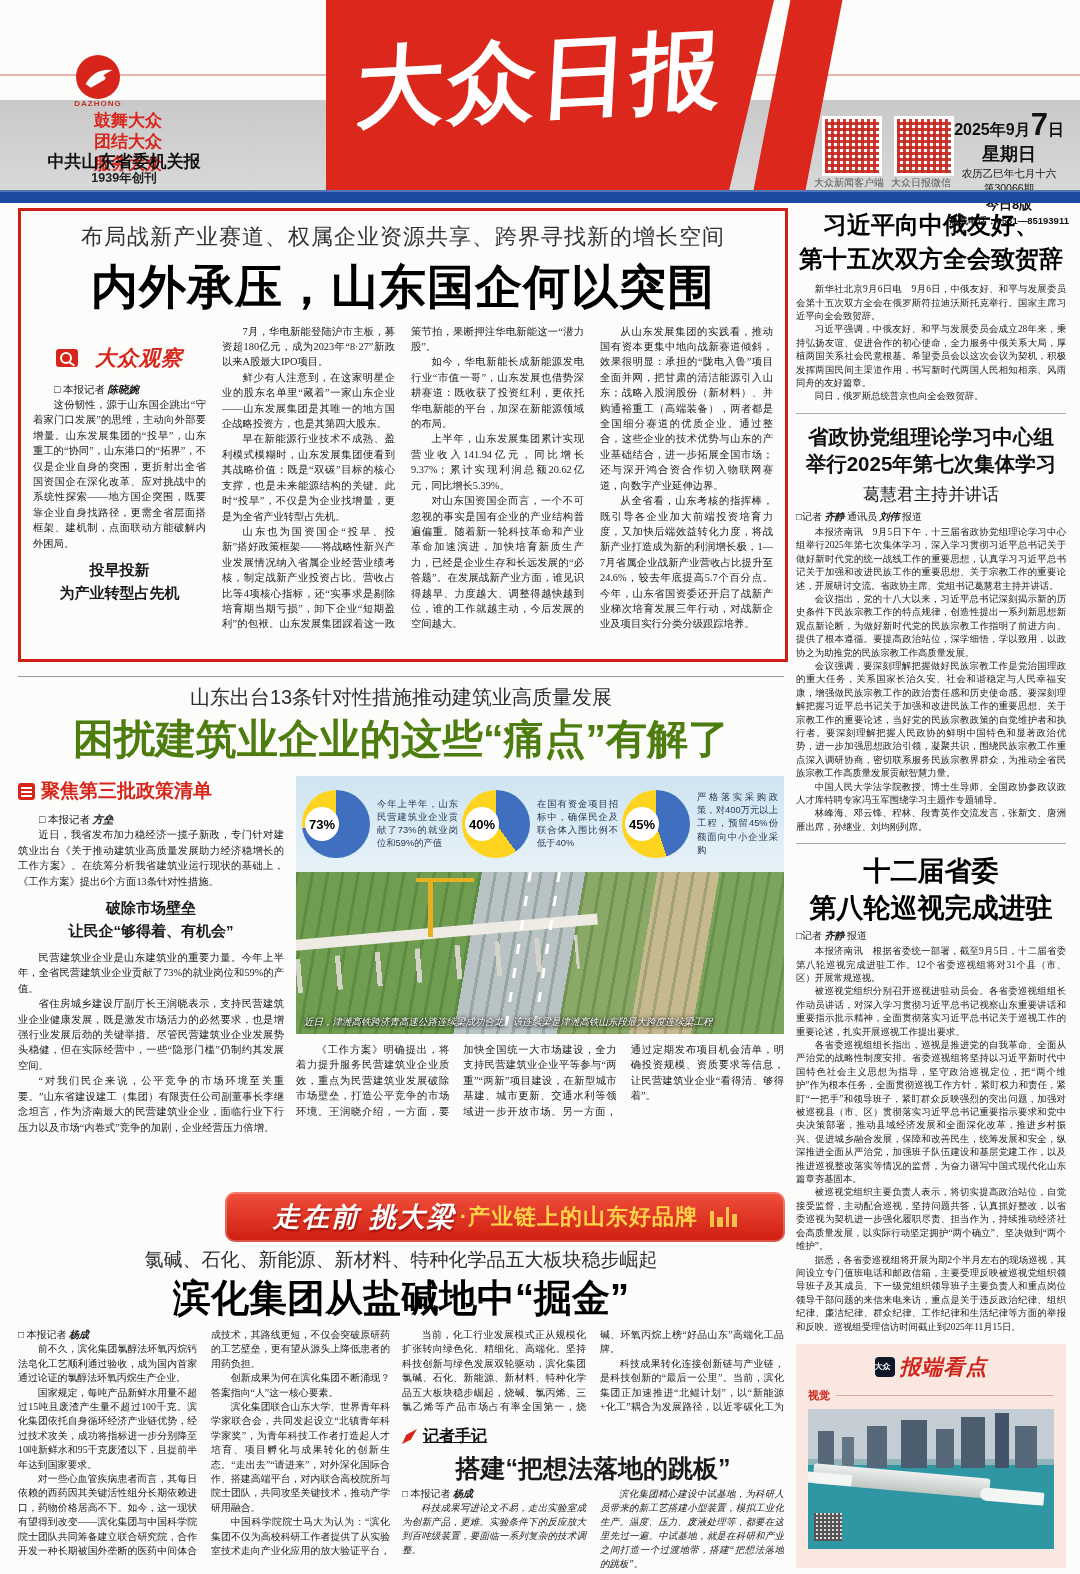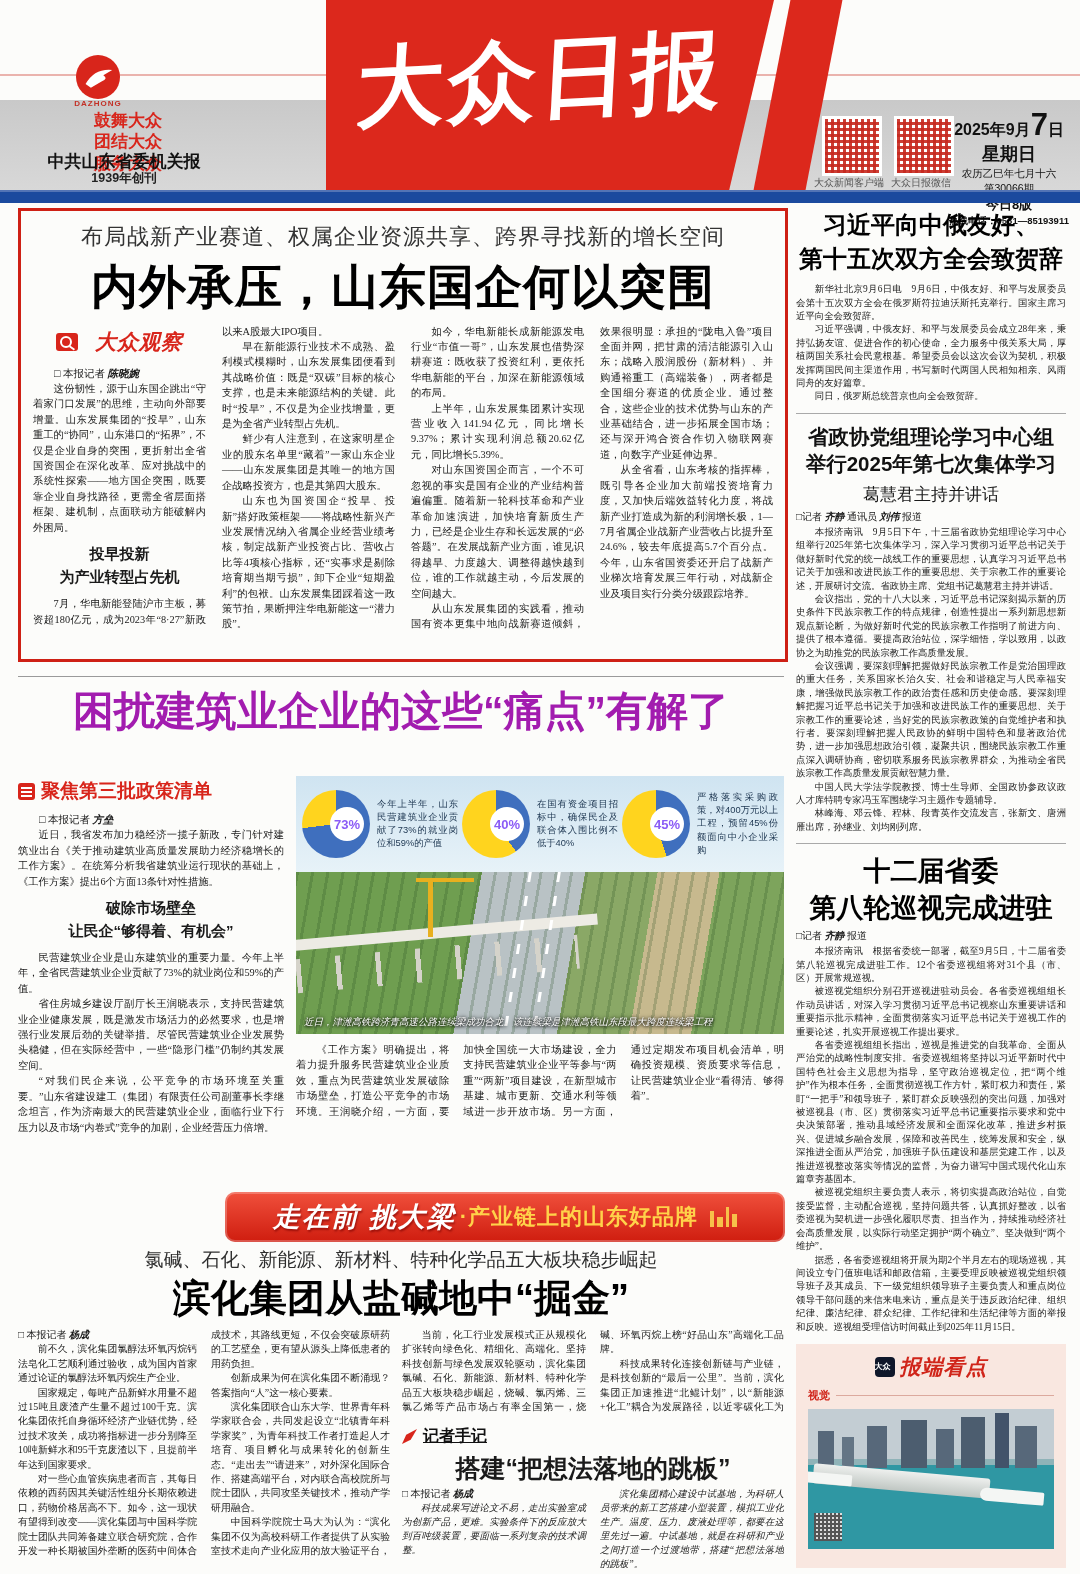--- a/index.html
+++ b/index.html
@@ -29,21 +29,21 @@
   .d3{font:10.5px/1.45 "Liberation Sans",sans-serif;}
   .d4{font:700 13px/1.4 "Liberation Sans",sans-serif;}
   .d5{font:700 9.5px/1.5 "Liberation Sans",sans-serif;}
   .bluebar{position:absolute;left:0;top:190px;width:1080px;height:11px;background:#1b4a9e;border-top:2px solid #5374b5;}
   
   .mainbox{position:absolute;left:18px;top:208px;width:740px;height:432px;border:3px solid #ce2015;padding:8px 12px;overflow:hidden;}
   .kicker{ text-align:center;font:22px/1.3 "Liberation Sans",sans-serif;color:#333;letter-spacing:1px;margin-top:4px;}
   .headline1{text-align:center;font:900 47px/1.15 "Liberation Sans",sans-serif;color:#000;letter-spacing:1px;margin:8px 0 10px;}
   .cols4{column-count:4;column-gap:16px;height:330px;font-size:10.3px;line-height:15.4px;text-align:justify;overflow:hidden;}
   .cols4 p,.colsflow p,.cols3 p,.cols2 p{margin:0;text-indent:2em;}
-  .obs-badge{display:flex;align-items:center;justify-content:center;gap:17px;margin:4px 0 10px;}
+  .obs-badge{display:flex;align-items:center;justify-content:center;gap:17px;margin:20px 0 10px;}
   .obs-icon{width:22px;height:18px;background:#d8251b;border-radius:3px;position:relative;flex:none;}
   .obs-icon::before{content:"";position:absolute;left:4px;top:3px;width:8px;height:8px;border:2px solid #fff;border-radius:50%;}
   .obs-icon::after{content:"";position:absolute;right:3px;bottom:2px;width:6px;height:2px;background:#fff;transform:rotate(35deg);}
   .obs-text{font:900 21px "Liberation Serif",serif;color:#d8251b;font-style:italic;letter-spacing:1px;}
   .byline{font-size:10.5px;margin:2px 0 8px;text-indent:0;}
   .byline .name{font-style:italic;font-weight:700;}
   .sub{break-inside:avoid;text-align:center;font:900 15px/1.5 "Liberation Sans",sans-serif;margin:8px 0;}
   
   .rightcol{position:absolute;left:796px;top:208px;width:270px;height:1360px;overflow:hidden;}
   .rc-hr{border:none;border-top:1px solid #a9a9a9;margin:9px 0;}
@@ -67,34 +67,34 @@
   .harbor{position:relative;width:100%;height:140px;overflow:hidden;background:linear-gradient(#c3cdd3 0 36%,#8fb3b8 36% 40%,#2f97a3 40% 100%);}
   .skyline i{position:absolute;background:#57687a;display:block;}
   .pier{position:absolute;left:2%;top:44%;width:72%;height:14%;background:linear-gradient(#eef0ee,#bfc6c2);transform:rotate(5deg);border-radius:3px;}
   .ship{position:absolute;background:#f4f6f4;border-radius:8px 2px 2px 8px;transform:rotate(5deg);}
   .qr-mini{position:absolute;left:6px;bottom:8px;width:28px;height:28px;background:#ddd;
       background-image:repeating-linear-gradient(0deg,#555 0 2px,transparent 2px 4px),repeating-linear-gradient(90deg,#555 0 2px,transparent 2px 4px);}
   
   .sep-line{position:absolute;left:18px;top:676px;width:766px;height:1px;background:#9a9a9a;}
   .construct{position:absolute;left:18px;top:682px;width:766px;height:506px;overflow:hidden;}
   .kicker2{text-align:center;font:20px/1.3 "Liberation Sans",sans-serif;color:#2e2e2e;margin-top:2px;}
-  .headline2{text-align:center;font:900 41px/1.15 "Liberation Sans",sans-serif;color:#a21caf;margin:6px 0 0;}
+  .headline2{text-align:center;font:900 41px/1.15 "Liberation Sans",sans-serif;color:#4d7c0f;margin:6px 0 0;}
   .c-left{position:absolute;left:0;top:94px;width:266px;height:410px;font-size:10.3px;line-height:15.4px;text-align:justify;overflow:hidden;}
   .c-left p{margin:0;text-indent:2em;}
   .focus-badge{display:flex;align-items:center;gap:6px;margin:2px 0 8px;}
   .focus-icon{width:17px;height:17px;background:#d8251b;border-radius:3px;position:relative;flex:none;}
   .focus-icon::before{content:"";position:absolute;left:3px;top:4px;width:11px;height:2px;background:#fff;box-shadow:0 4px 0 #fff,0 8px 0 #fff;}
   .focus-text{font:900 19px "Liberation Sans",sans-serif;color:#d8251b;}
   .sub3{text-align:center;font:900 15px/1.5 "Liberation Sans",sans-serif;margin:8px 0;}
   .figure{position:absolute;left:278px;top:94px;width:488px;height:258px;overflow:hidden;}
   .donut-strip{position:relative;height:96px;background:linear-gradient(#cfe4f1,#e7f2f8);display:flex;align-items:center;justify-content:space-around;padding:0 4px;}
   .dgroup{display:flex;align-items:center;gap:7px;width:156px;}
   .donut{position:relative;width:68px;height:68px;border-radius:50%;flex:none;}
-  .hole{position:absolute;left:28px;top:17px;width:34px;height:34px;border-radius:50%;background:#fff;
-        display:flex;align-items:center;justify-content:center;font:900 13px "Liberation Sans",sans-serif;color:#8b5cf6;}
+  .hole{position:absolute;left:3px;top:17px;width:34px;height:34px;border-radius:50%;background:#fff;
+        display:flex;align-items:center;justify-content:center;font:900 13px "Liberation Sans",sans-serif;color:#000000;}
   .dtext{font:9.3px/1.42 "Liberation Sans",sans-serif;color:#1c3550;text-align:justify;}
   .bridge{position:relative;height:162px;overflow:hidden;
       background:linear-gradient(100deg,#6f9e50 0 36%,#b9c2c5 36% 56%,#8aa866 56% 70%,#c7b98e 70% 82%,#7da45c 82%);font-style:italic;}
   .bridge::before{content:"";position:absolute;inset:0;background:repeating-linear-gradient(100deg,rgba(35,75,30,.22) 0 3px,transparent 3px 15px);}
   .deck{position:absolute;left:-2%;top:34%;width:64%;height:11px;background:#edebe4;transform:rotate(-5deg);box-shadow:0 16px 0 -7px #d8d5cc;}
   .piers{position:absolute;left:0;top:46%;width:58%;height:34px;background:repeating-linear-gradient(90deg,#d5d3ca 0 5px,transparent 5px 40px);transform:rotate(-5deg);}
   .crane{position:absolute;left:27%;top:4%;width:5px;height:36%;background:#e8b01f;}
   .crane::before{content:"";position:absolute;left:-12px;top:0;width:58px;height:4px;background:#e8b01f;}
   .lane{position:absolute;top:0;width:3px;height:100%;background:repeating-linear-gradient(#fff 0 10px,transparent 10px 24px);transform:skewX(-9deg);}
   .fig-caption{position:absolute;left:8px;right:8px;bottom:5px;color:#fff;font-size:9.5px;line-height:1.4;text-shadow:0 1px 3px #000,0 0 4px #000;}
@@ -174,22 +174,22 @@
         <span class="obs-icon"></span>
         <span class="obs-text">大众观察</span>
       </div>
       <p class="byline"><span>□ 本报记者</span> <i class="name">陈晓婉</i></p>
       <p>这份韧性，源于山东国企跳出“守着家门口发展”的思维，主动向外部要增量。山东发展集团的“投早”，山东重工的“协同”，山东港口的“拓界”，不仅是企业自身的突围，更折射出全省国资国企在深化改革、应对挑战中的系统性探索——地方国企突围，既要靠企业自身找路径，更需全省层面搭框架、建机制，点面联动方能破解内外困局。</p>
       <div class="sub">
           <div>投早投新</div>
           <div>为产业转型占先机</div>
         </div>
       <p>7月，华电新能登陆沪市主板，募资超180亿元，成为2023年“8·27”新政以来A股最大IPO项目。</p>
+      <p>鲜少有人注意到，在这家明星企业的股东名单里“藏着”一家山东企业——山东发展集团是其唯一的地方国企战略投资方，也是其第四大股东。</p>
       <p>早在新能源行业技术不成熟、盈利模式模糊时，山东发展集团便看到其战略价值：既是“双碳”目标的核心支撑，也是未来能源结构的关键。此时“投早”，不仅是为企业找增量，更是为全省产业转型占先机。</p>
-      <p>鲜少有人注意到，在这家明星企业的股东名单里“藏着”一家山东企业——山东发展集团是其唯一的地方国企战略投资方，也是其第四大股东。</p>
       <p>山东也为国资国企“投早、投新”搭好政策框架——将战略性新兴产业发展情况纳入省属企业经营业绩考核，制定战新产业投资占比、营收占比等4项核心指标，还“实事求是剔除培育期当期亏损”，卸下企业“短期盈利”的包袱。山东发展集团踩着这一政策节拍，果断押注华电新能这一“潜力股”。</p>
       <p>如今，华电新能长成新能源发电行业“市值一哥”，山东发展也借势深耕赛道：既收获了投资红利，更依托华电新能的平台，加深在新能源领域的布局。</p>
       <p>上半年，山东发展集团累计实现营业收入141.94亿元，同比增长9.37%；累计实现利润总额20.62亿元，同比增长5.39%。</p>
       <p>对山东国资国企而言，一个不可忽视的事实是国有企业的产业结构普遍偏重。随着新一轮科技革命和产业革命加速演进，加快培育新质生产力，已经是企业生存和长远发展的“必答题”。在发展战新产业方面，谁见识得越早、力度越大、调整得越快越到位，谁的工作就越主动，今后发展的空间越大。</p>
       <p>从山东发展集团的实践看，推动国有资本更集中地向战新赛道倾斜，效果很明显：承担的“陇电入鲁”项目全面并网，把甘肃的清洁能源引入山东；战略入股润股份（新材料）、并购通裕重工（高端装备），两者都是全国细分赛道的优质企业。通过整合，这些企业的技术优势与山东的产业基础结合，进一步拓展全国市场；还与深开鸿合资合作切入物联网赛道，向数字产业延伸边界。</p>
       <p>从全省看，山东考核的指挥棒，既引导各企业加大前端投资培育力度，又加快后端效益转化力度，将战新产业打造成为新的利润增长极，1—7月省属企业战新产业营收占比提升至24.6%，较去年底提高5.7个百分点。今年，山东省国资委还开启了战新产业梯次培育发展三年行动，对战新企业及项目实行分类分级跟踪培养。</p>
 
     </div>
   </div>
 
@@ -267,20 +267,21 @@
         <div class="ship" style="left:-4%;top:46%;width:22%;height:8%;"></div>
         <div class="ship" style="left:70%;top:58%;width:26%;height:9%;"></div>
         <div class="qr-mini"></div>
       </div>
 
     </div>
   </div>
 
   <div class="sep-line"></div>
   <div class="construct">
+    <div class="kicker2">山东出台13条针对性措施推动建筑业高质量发展</div>
     <div class="headline2">困扰建筑业企业的这些“痛点”有解了</div>
     <div class="c-left">
       <div class="focus-badge">
         <span class="focus-icon"></span>
         <span class="focus-text">聚焦第三批政策清单</span>
       </div>
       <p class="byline"><span>□ 本报记者</span> <i class="name">方垒</i></p>
       <p>近日，我省发布加力稳经济一揽子新政，专门针对建筑业出台《关于推动建筑业高质量发展助力经济稳增长的工作方案》。在统筹分析我省建筑业运行现状的基础上，《工作方案》提出6个方面13条针对性措施。</p>
       <div class="sub3">
           <div>破除市场壁垒</div>

